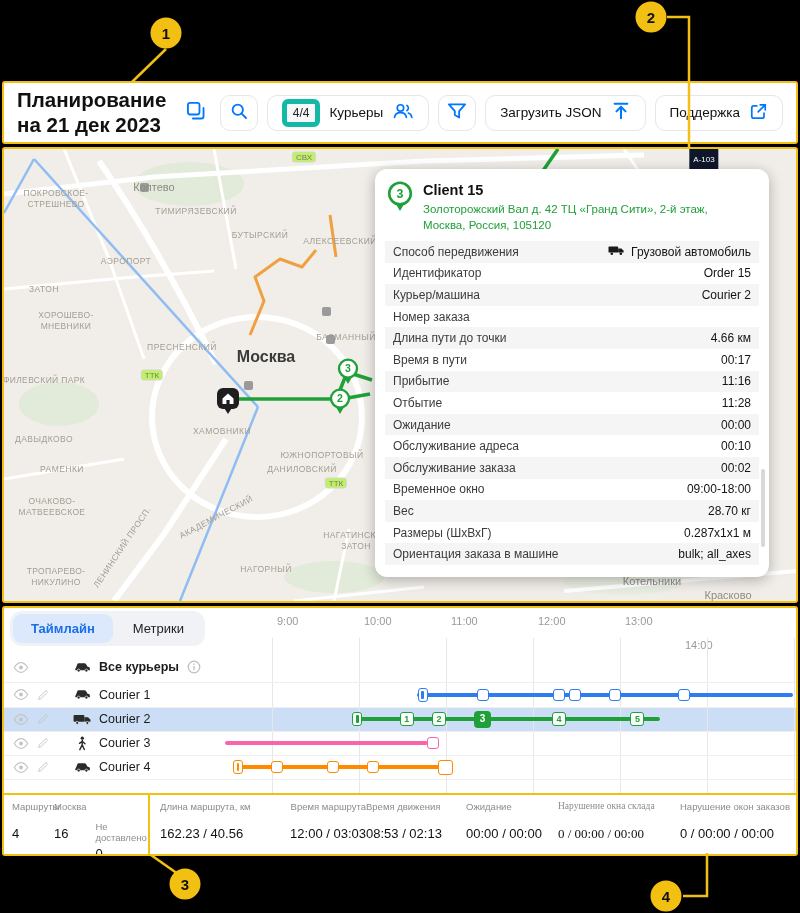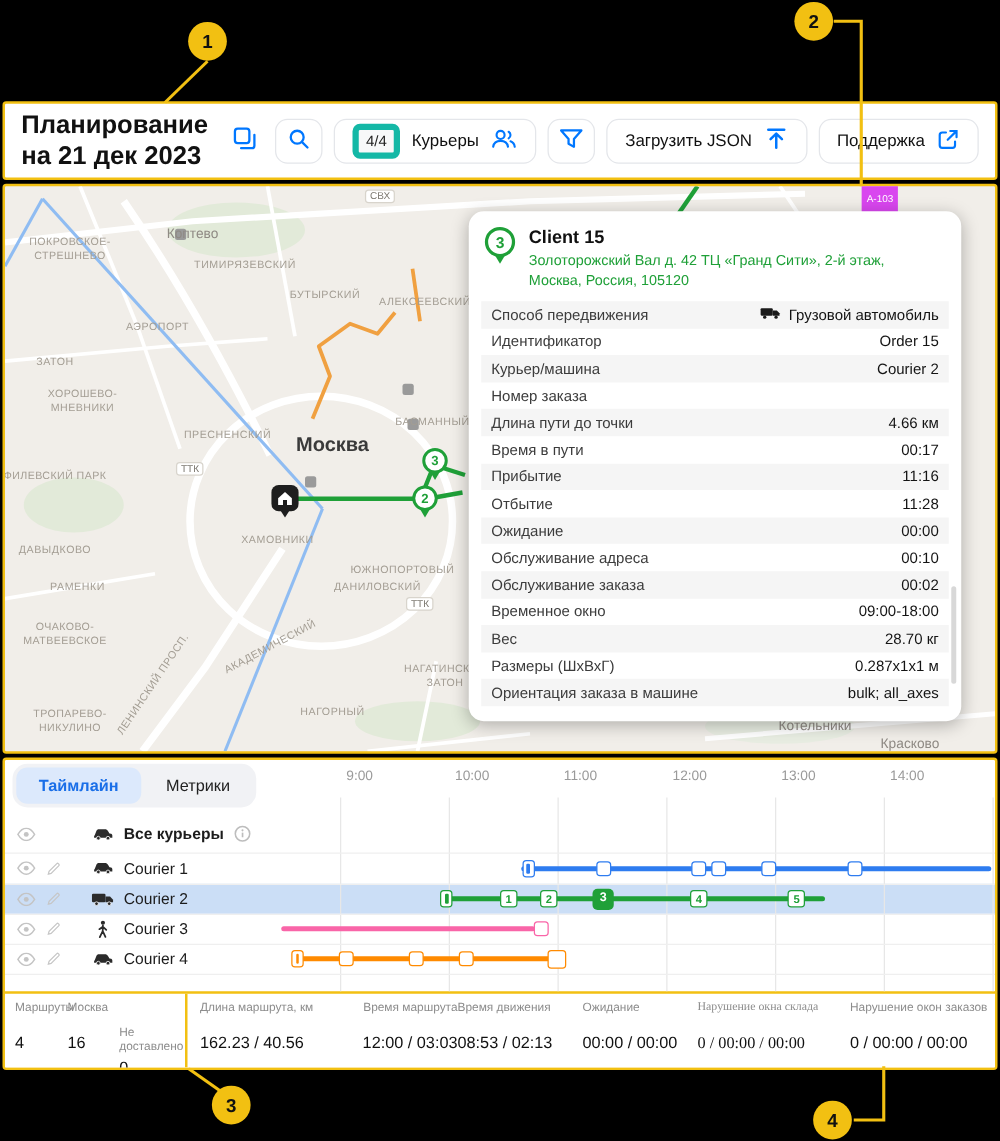--- a/index.html
+++ b/index.html
@@ -26,22 +26,22 @@
   .badge{border:5px solid #14b8a6;background:#F7F8F9;border-radius:6px;padding:2px 6px;font-size:12px;color:#222}
 
   
   .map-inner{position:relative;width:792px;height:452px}
   .map-svg{position:absolute;left:0;top:0;z-index:0}
   .maplabel{position:absolute;transform:translate(-50%,-50%);white-space:nowrap;pointer-events:none;z-index:1}
   .maplabel.district{font-size:8.5px;letter-spacing:.45px;color:#A39D93}
   .maplabel.district2{white-space:normal;width:92px;text-align:center;font-size:8.5px;letter-spacing:.35px;line-height:1.3;color:#A39D93}
   .maplabel.city{font-size:16px;font-weight:bold;color:#3A3A3A}
   .maplabel.town{font-size:11px;color:#8F8A84}
-  .maplabel.road{font-size:8px;background:#ffffff;border:1px solid #D8D4CC;border-radius:3px;padding:0 3px;color:#7C7870}
-  .maplabel.highway{font-size:8px;background:#d946ef;border-radius:3px;padding:19px 4px;color:#fff}
+  .maplabel.road{font-size:8px;background:#bef264;border:1px solid #D8D4CC;border-radius:3px;padding:0 3px;color:#7C7870}
+  .maplabel.highway{font-size:8px;background:#0f172a;border-radius:3px;padding:19px 4px;color:#fff}
   .map-marker,.map-depot{position:absolute;z-index:3;width:22px}
   .popup{position:absolute;left:371px;top:20px;width:394px;height:408px;background:#fff;border-radius:12px;box-shadow:0 3px 14px rgba(0,0,0,.28);z-index:5;padding:12px 10px 6px 10px}
   .popup-head{display:flex;gap:10px;padding:0 2px 8px 2px}
   .popup-title{font-size:14.5px;font-weight:bold;margin:1px 0 4px 0}
   .popup-addr{font-size:11.5px;color:#1FA038;line-height:1.35;max-width:330px}
   .prow{display:flex;justify-content:space-between;align-items:center;height:21.6px;padding:0 8px;font-size:12px}
   .prow.alt{background:#F5F5F5}
   .plabel{color:#3C3C3C}
   .pvalue{color:#141414;display:flex;align-items:center;gap:6px}
   .popup-scroll{position:absolute;right:4px;top:300px;width:4px;height:78px;border-radius:2px;background:#D8D8D8}
@@ -331,21 +331,21 @@
         <div class="tl-time" style="left: 273px;">9:00</div>
         <div class="tl-grid" style="left: 355px;"></div>
         <div class="tl-time" style="left: 360px;">10:00</div>
         <div class="tl-grid" style="left: 442px;"></div>
         <div class="tl-time" style="left: 447px;">11:00</div>
         <div class="tl-grid" style="left: 529px;"></div>
         <div class="tl-time" style="left: 534px;">12:00</div>
         <div class="tl-grid" style="left: 616px;"></div>
         <div class="tl-time" style="left: 621px;">13:00</div>
         <div class="tl-grid" style="left: 703px;"></div>
-        <div class="tl-time" style="left: 708px;">14:00</div>
+        <div class="tl-time" style="left: 681px; margin-top: 24px;">14:00</div>
         <div class="tl-grid" style="left: 790px;"></div>
         <div class="tl-sep" style="top: 74px;"></div>
         <div class="tl-sep" style="top: 99px;"></div>
         <div class="tl-sep" style="top: 123px;"></div>
         <div class="tl-sep" style="top: 147px;"></div>
         <div class="tl-sep" style="top: 171px;"></div>
         <div class="tl-lab" style="top: 44px; height: 30px;">
           <span class="ic eye">
             <svg width="16" height="11" viewBox="0 0 20 14">
               <path d="M1.5 7 C4.3 2.4 7.9 0.8 10 0.8 C12.1 0.8 15.7 2.4 18.5 7 C15.7 11.6 12.1 13.2 10 13.2 C7.9 13.2 4.3 11.6 1.5 7 Z" fill="none" stroke="#C4C4C4" stroke-width="1.5"></path>

